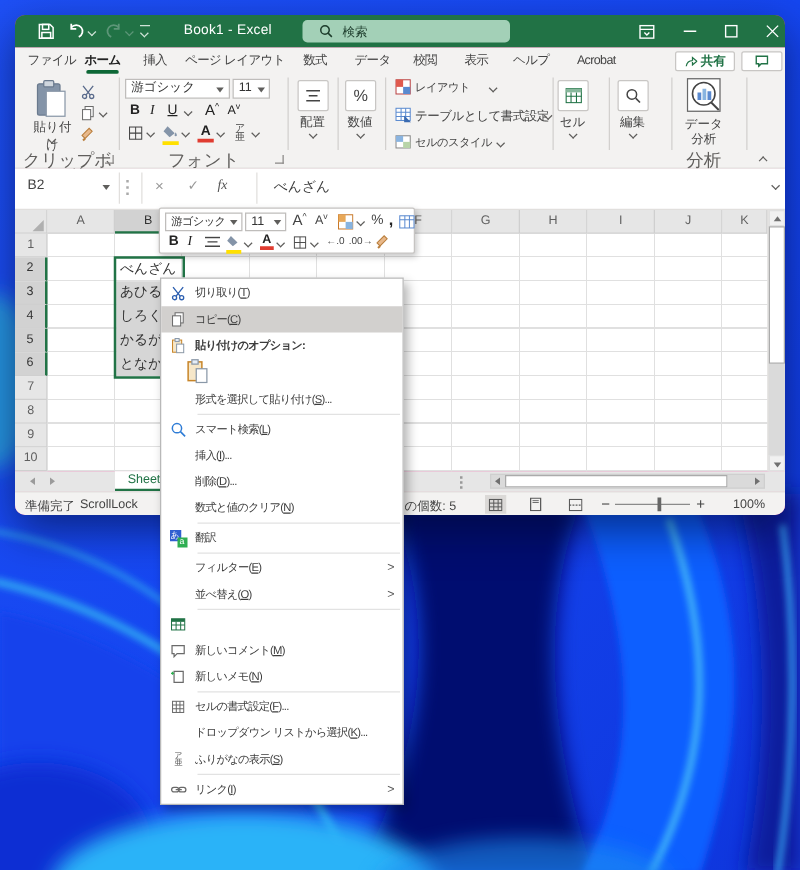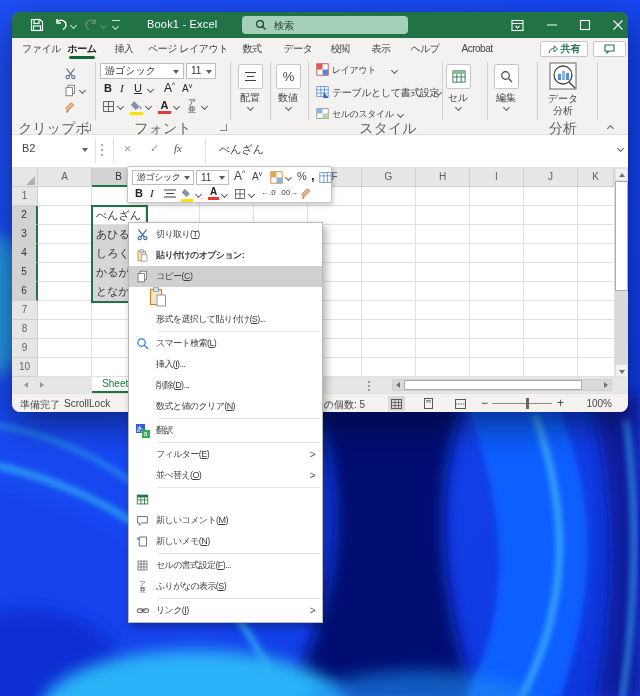--- a/index.html
+++ b/index.html
@@ -143,20 +143,29 @@
     </div>
     <div class="a" style="left:581px;top:3px;width:33px;height:16px;background:#fff;border:1px solid #C8C6C4;border-radius:2px;display:flex;align-items:center;justify-content:center">
       <svg width="11" height="10" viewBox="0 0 11 10">
           <path d="M1 1 H10 V7 H5 L3 9 V7 H1 Z" fill="none" stroke="#217346" stroke-width="1.1"></path>
         </svg>
     </div>
   </div>
 
   <div class="ribbon">
 
+    <div class="a" style="left:10px;top:4px;width:40px;height:58px">
+      <svg class="a" style="left:6px;top:0" width="26" height="30" viewBox="0 0 26 30">
+          <rect x="2" y="3" width="18" height="25" rx="1.5" fill="#8494a8" stroke="#6a7a8e"></rect>
+          <rect x="7" y="0.5" width="8" height="5" rx="1" fill="#cfd6de" stroke="#6a7a8e"></rect>
+          <rect x="9" y="9" width="15" height="20" fill="#fff" stroke="#8a98a8"></rect>
+        </svg>
+      <div class="rlbl" style="left:0;top:31px;width:40px">貼り付け</div>
+      <span class="cv" style="left:17px;top:45px"></span>
+    </div>
     <svg class="a" style="left:52px;top:7px" width="13" height="13" viewBox="0 0 16 16">
         <path d="M3 2 L10 11 M13 2 L6 11" stroke="#5a6b8c" stroke-width="1.3" fill="none"></path>
         <circle cx="4.5" cy="12.5" r="2" fill="none" stroke="#5a6b8c" stroke-width="1.3"></circle>
         <circle cx="11.5" cy="12.5" r="2" fill="none" stroke="#5a6b8c" stroke-width="1.3"></circle>
       </svg>
     <svg class="a" style="left:52px;top:24px" width="13" height="13" viewBox="0 0 16 16">
         <rect x="5" y="1.5" width="8" height="10" fill="#fff" stroke="#6a6a6a"></rect>
         <rect x="2.5" y="4.5" width="8" height="10" fill="#fff" stroke="#6a6a6a"></rect>
       </svg>
     <span class="cv" style="left:68px;top:28px"></span>
@@ -230,21 +239,20 @@
     <span class="cv" style="left:424px;top:30px"></span>
     <div class="a" style="left:304px;top:47px">
       <svg width="13" height="13" viewBox="0 0 16 16">
           <rect x="1" y="2" width="14" height="12" fill="#fff" stroke="#888"></rect>
           <rect x="1" y="2" width="7" height="6" fill="#8ab4e0"></rect>
           <rect x="8" y="8" width="7" height="6" fill="#b8d4a8"></rect>
         </svg>
     </div>
     <span class="a" style="left:320px;top:48px;font-size:9px;letter-spacing:-0.4px;color:#444">セルのスタイル</span>
     <span class="cv" style="left:386px;top:52px"></span>
-    <div class="glabel" style="left:296px;width:160px">スタイル</div>
     <div class="gsep" style="left:430px"></div>
 
     <div class="iconbox" style="left:434px;top:4px">
         <svg width="14" height="13" viewBox="0 0 16 15">
           <rect x="1" y="1" width="14" height="13" fill="#fff" stroke="#217346"></rect>
           <rect x="1" y="1" width="14" height="3.5" fill="#88b89c"></rect>
           <path d="M1 8 H15 M5.5 4.5 V14 M10.5 4.5 V14" stroke="#217346"></path>
         </svg>
       </div>
     <div class="rlbl" style="left:426px;top:31px;width:40px">セル</div>
@@ -429,38 +437,38 @@
     <div class="mi">
       <span class="mic">
         <svg width="13" height="13" viewBox="0 0 16 16">
           <path d="M3 2 L10 11 M13 2 L6 11" stroke="#2c5fb0" stroke-width="1.3" fill="none"></path>
           <circle cx="4.5" cy="12.5" r="2" fill="none" stroke="#2c5fb0" stroke-width="1.3"></circle>
           <circle cx="11.5" cy="12.5" r="2" fill="none" stroke="#2c5fb0" stroke-width="1.3"></circle>
         </svg>
       </span>
       <span class="mil">切り取り(<u>T</u>)</span>
     </div>
+    <div class="mi hl">
+      <span class="mic">
+        <svg width="13" height="13" viewBox="0 0 16 16">
+          <rect x="5" y="1.5" width="8" height="10" fill="#fff" stroke="#6a6a6a"></rect>
+          <rect x="2.5" y="4.5" width="8" height="10" fill="#fff" stroke="#6a6a6a"></rect>
+        </svg>
+      </span>
+      <span class="mil">コピー(<u>C</u>)</span>
+    </div>
     <div class="mi">
       <span class="mic">
         <svg width="13" height="13" viewBox="0 0 16 16">
           <rect x="2.5" y="2.5" width="9" height="12" fill="#f6e7c9" stroke="#c88528"></rect>
           <rect x="5" y="1" width="4" height="3" fill="#e6eef7" stroke="#8a98a8"></rect>
           <rect x="6.5" y="6.5" width="7" height="8.5" fill="#fff" stroke="#8a98a8"></rect>
         </svg>
       </span>
       <span class="mil" style="font-weight:bold">貼り付けのオプション:</span>
-    </div>
-    <div class="mi hl">
-      <span class="mic">
-        <svg width="13" height="13" viewBox="0 0 16 16">
-          <rect x="5" y="1.5" width="8" height="10" fill="#fff" stroke="#6a6a6a"></rect>
-          <rect x="2.5" y="4.5" width="8" height="10" fill="#fff" stroke="#6a6a6a"></rect>
-        </svg>
-      </span>
-      <span class="mil">コピー(<u>C</u>)</span>
     </div>
     <div class="mi" style="height: 22px;">
       <span style="margin-left:20px"><svg width="18" height="20" viewBox="0 0 18 20">
           <rect x="1.5" y="2.5" width="11" height="15" fill="#f6e7c9" stroke="#c88528" stroke-width="1.2"></rect>
           <rect x="4.5" y="0.8" width="5" height="3.5" fill="#e6eef7" stroke="#8a98a8"></rect>
           <rect x="8" y="8" width="8.5" height="11" fill="#fff" stroke="#8a98a8"></rect>
         </svg></span>
     </div>
     <div class="mi">
       <span class="mic"></span>
@@ -550,20 +558,24 @@
     <div class="mi">
       <span class="mic">
         <svg width="13" height="13" viewBox="0 0 16 16">
           <rect x="2.5" y="2.5" width="11" height="11" fill="#fff" stroke="#6a6a6a"></rect>
           <path d="M2.5 6.2 H13.5 M2.5 9.8 H13.5 M6.2 2.5 V13.5 M9.8 2.5 V13.5" stroke="#6a6a6a"></path>
         </svg>
       </span>
       <span class="mil">セルの書式設定(<u>F</u>)...</span>
     </div>
     <div class="mi">
+      <span class="mic"></span>
+      <span class="mil">ドロップダウン リストから選択(<u>K</u>)...</span>
+    </div>
+    <div class="mi">
       <span class="mic">
         <span style="font-size:6.5px;line-height:6px;color:#555;display:inline-block;text-align:center">ア<br>亜</span>
       </span>
       <span class="mil">ふりがなの表示(<u>S</u>)</span>
     </div>
     <div class="msep">
       <i></i>
     </div>
     <div class="mi">
       <span class="mic">

